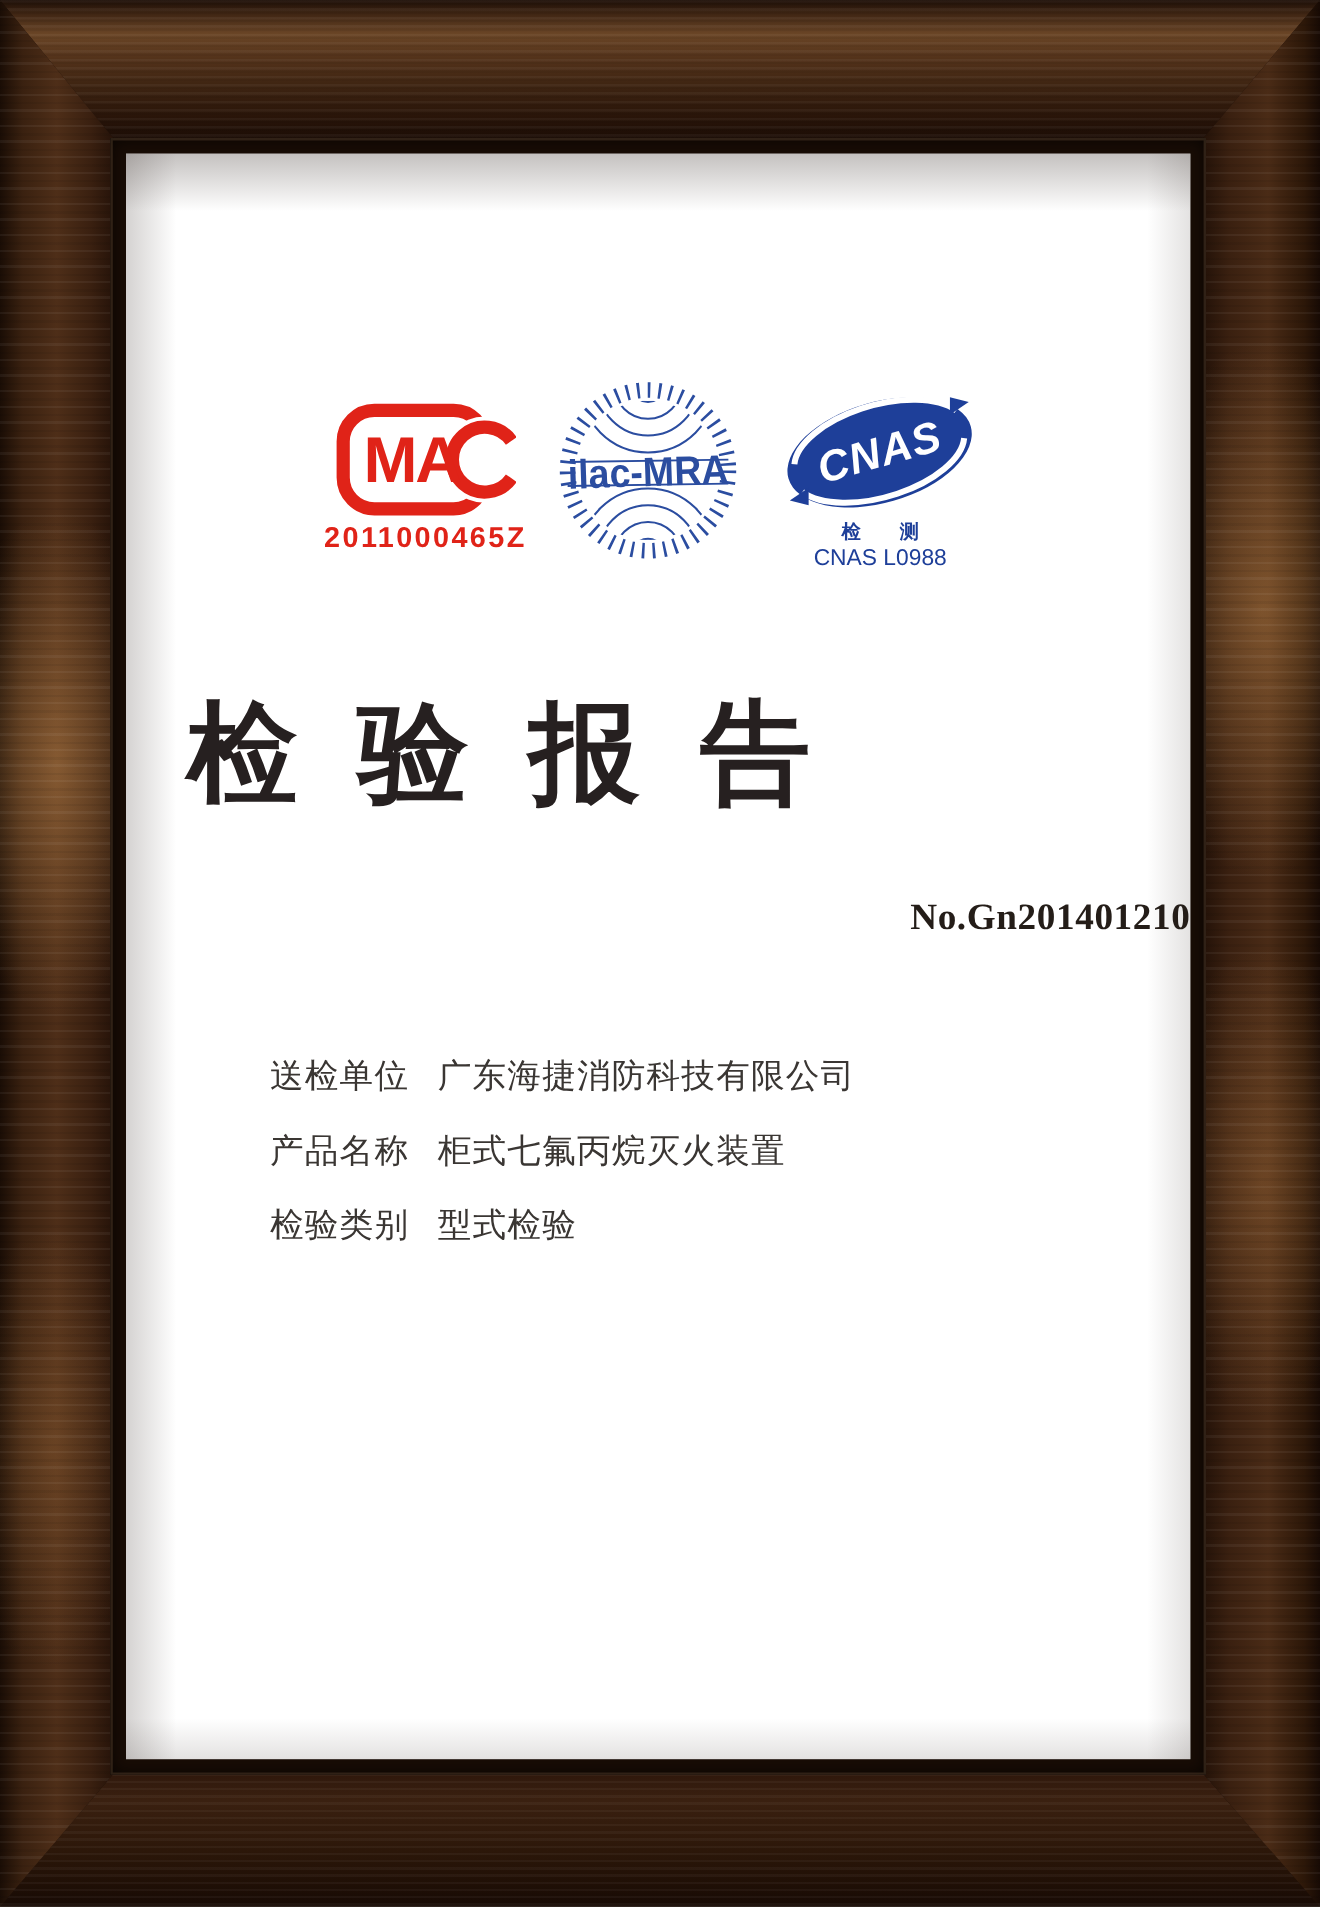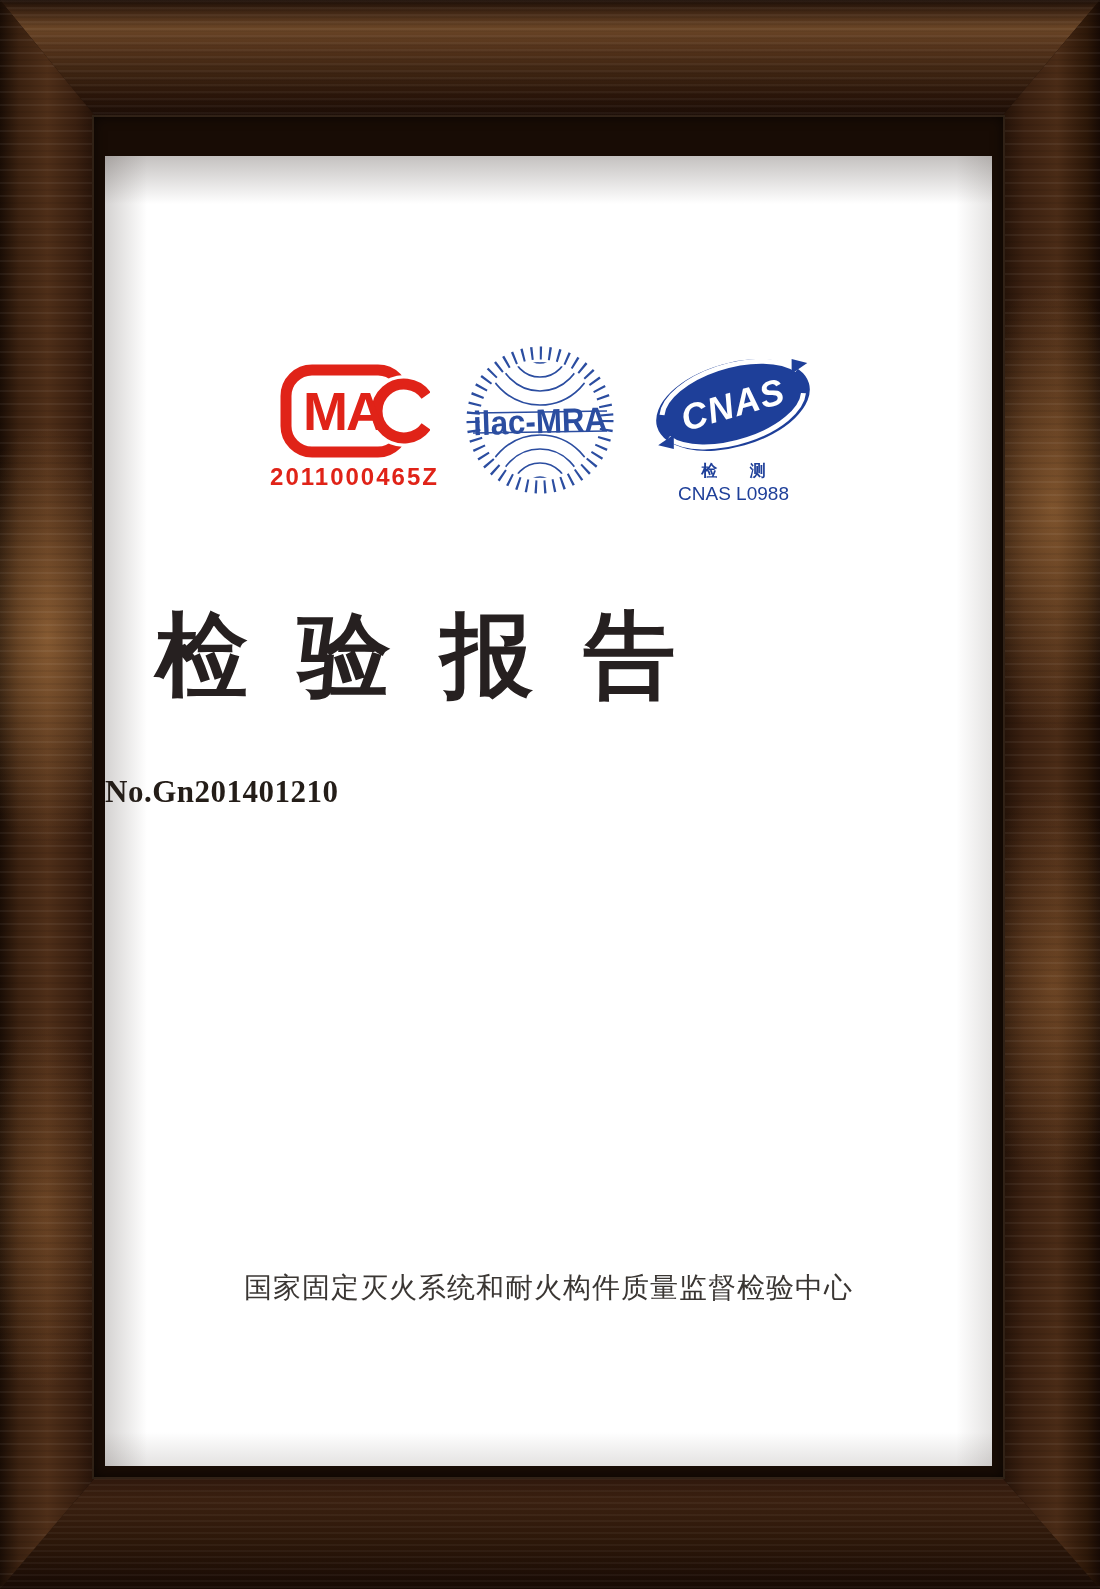--- a/index.html
+++ b/index.html
@@ -51,21 +51,20 @@
   
   .paper{
     position:absolute;z-index:3;
     left:105px;top:128px;right:108px;bottom:123px;
     background:
       linear-gradient(180deg, rgba(60,50,45,0.30), rgba(60,50,45,0.0) 48px),
       linear-gradient(90deg,  rgba(60,50,45,0.22), rgba(60,50,45,0.0) 42px),
       linear-gradient(270deg, rgba(60,50,45,0.14), rgba(60,50,45,0.0) 36px),
       linear-gradient(0deg,   rgba(60,50,45,0.14), rgba(60,50,45,0.0) 34px),
       #ffffff;
-    margin-top: 28px;
   }
   
   .logos-row{
     position:absolute;left:0;top:185px;width:100%;height:170px;
     display:flex;justify-content:center;align-items:flex-start;gap:30px;
   }
   .logo-item{display:flex;flex-direction:column;align-items:center;}
   .logo-cma{width:160px;padding-top:22px;}
   .logo-al{width:165px;padding-top:8px;}
   .logo-ilac{width:150px;padding-top:0;}
@@ -77,21 +76,21 @@
   
   .report-title{
     position:absolute;left:0;top:438px;width:100%;
     text-align:left;color:#262020;
     font-size:92px;font-weight:bold;
     letter-spacing:0.55em;padding-left:0.55em;box-sizing:border-box;
     white-space:nowrap;
   }
   .report-no{
     position:absolute;left:0;top:618px;width:100%;
-    text-align:left;color:#241d18;
+    text-align:right;color:#241d18;
     font-family:"Liberation Serif",serif;
     font-size:31px;font-weight:bold;letter-spacing:0.5px;
   }
   .fields{
     position:absolute;left:120px;top:738px;
     color:#3a3633;font-size:28px;
   }
   .field-row{height:62px;line-height:62px;white-space:nowrap;}
   .field-label{letter-spacing:1px;}
   .field-value{margin-left:16px;letter-spacing:1px;}
@@ -162,16 +161,29 @@
       </svg>
       <div class="cnas-caption1">检 测</div>
       <div class="cnas-caption2">CNAS L0988</div>
     </div>
   </div>
 
   <div class="report-title">检验报告</div>
 
   <div class="report-no">No.Gn201401210</div>
 
+  <div class="fields">
+    <div class="field-row">
+      <span class="field-label">送检单位</span>
+      <span class="field-value">广东海捷消防科技有限公司</span>
+    </div>
+    <div class="field-row">
+      <span class="field-label">产品名称</span>
+      <span class="field-value">柜式七氟丙烷灭火装置</span>
+    </div>
+    <div class="field-row">
+      <span class="field-label">检验类别</span>
+      <span class="field-value">型式检验</span>
+    </div>
+  </div>
 
-  <div class="issuer">国家固定灭火系统和耐火构件质量监督检验中心</div>
 
 </div>
 
 </body></html>

